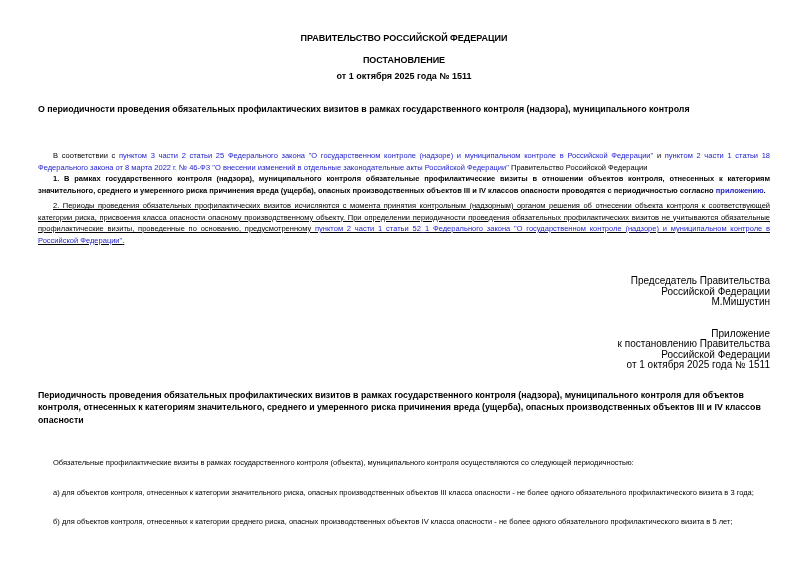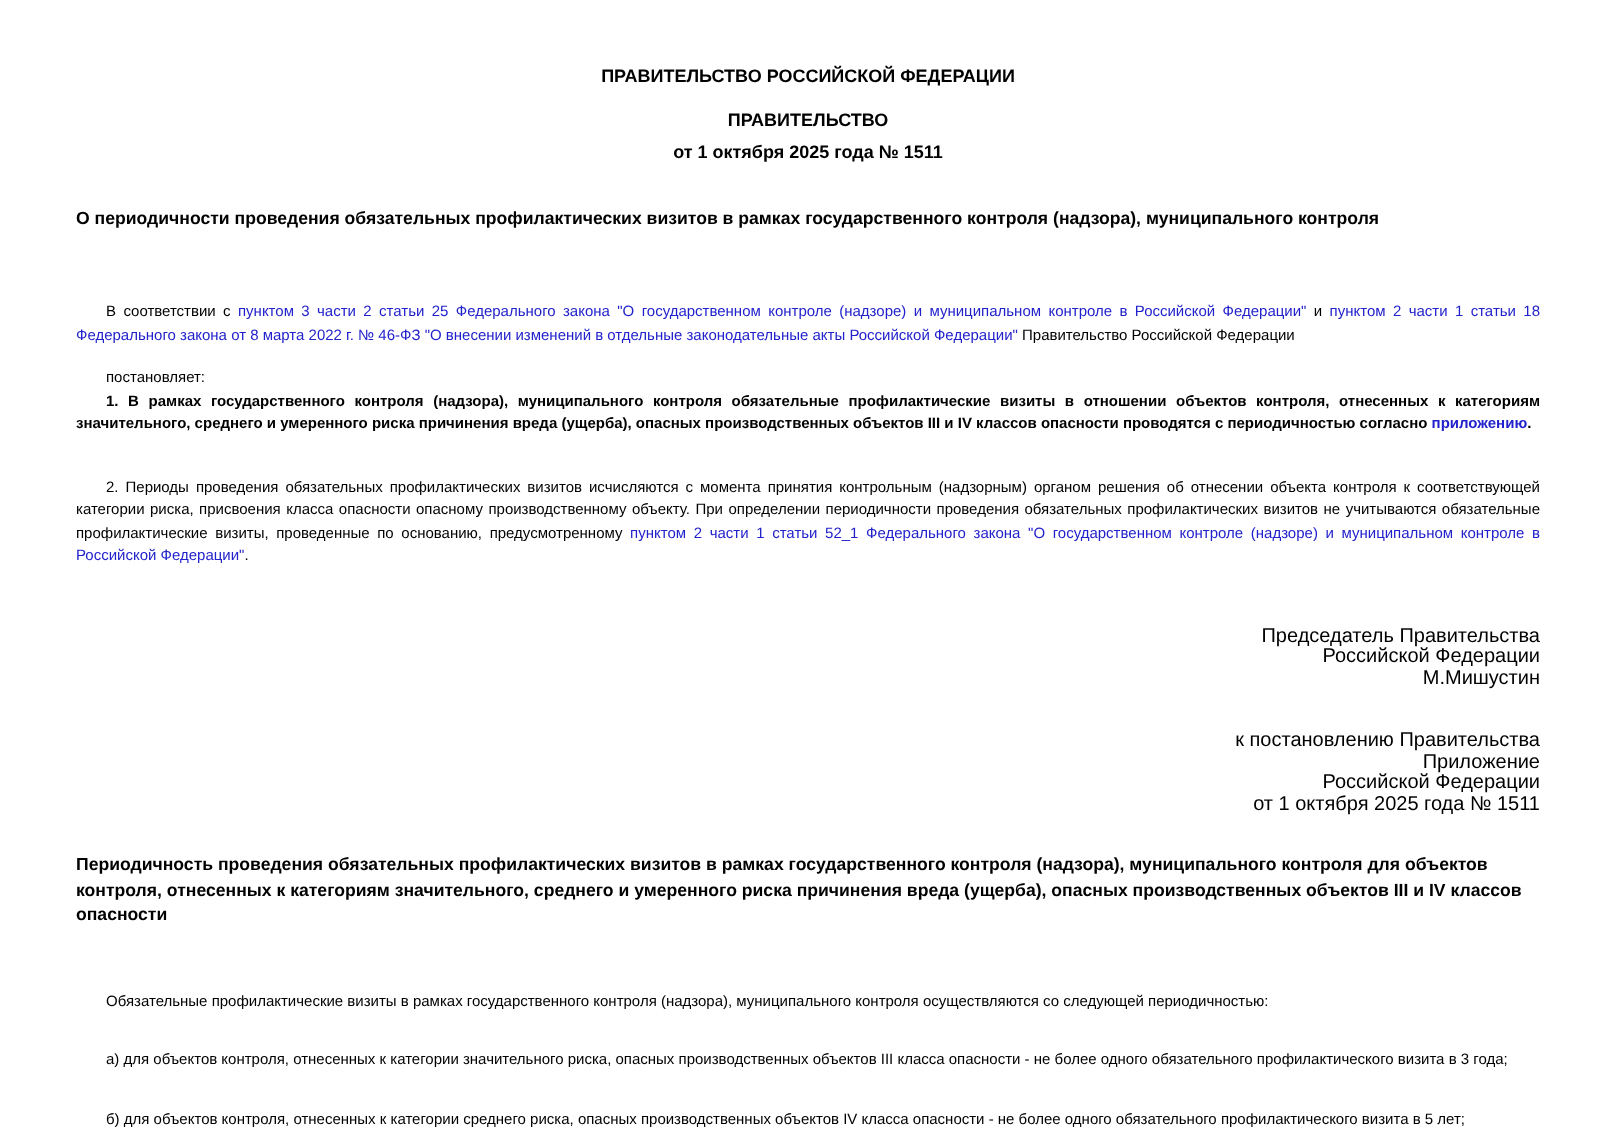--- a/index.html
+++ b/index.html
@@ -27,21 +27,21 @@
   .body-par {
     font-size: 7.5px;
     line-height: 11.5px;
     text-align: justify;
     text-indent: 15px;
     margin: 0;
   }
   .preamble { margin-top: 35px; }
   .resolves { margin-top: 10px; text-align: left; }
   .clause-1 { margin-top: 0; font-weight: bold; }
-  .clause-2 { margin-top: 20px; }
+  .clause-2 { margin-top: 4px; text-decoration: underline; }
   .link { color: #2222cc; text-decoration: none; cursor: pointer; }
   .right-block {
     text-align: right;
     font-size: 10px;
     line-height: 10.5px;
   }
   .signature { margin-top: 30px; }
   .appendix-ref { margin-top: 21px; }
   .appendix-title {
     margin-top: 18px;
@@ -53,47 +53,46 @@
   .appendix-intro { margin-top: 31px; }
   .appendix-item { margin-top: 18px; text-align: left; }
 </style>
 </head>
 <body>
 
 <div class="page">
 
   <div class="doc-header">
     <div class="org">ПРАВИТЕЛЬСТВО РОССИЙСКОЙ ФЕДЕРАЦИИ</div>
-    <div class="doc-type">ПРАВИТЕЛЬСТВО</div>
+    <div class="doc-type">ПОСТАНОВЛЕНИЕ</div>
     <div class="date-number">от 1 октября 2025 года № 1511</div>
   </div>
 
   <div class="doc-title">О периодичности проведения обязательных профилактических визитов в рамках государственного контроля (надзора), муниципального контроля</div>
 
   <p class="body-par preamble"><span>В соответствии с </span><a class="link">пунктом 3 части 2 статьи 25 Федерального закона "О государственном контроле (надзоре) и муниципальном контроле в Российской Федерации"</a><span> и </span><a class="link">пунктом 2 части 1 статьи 18 Федерального закона от 8 марта 2022 г. № 46-ФЗ "О внесении изменений в отдельные законодательные акты Российской Федерации"</a><span> Правительство Российской Федерации</span></p>
 
-  <p class="body-par resolves">постановляет:</p>
 
   <p class="body-par clause-1"><span>1. В рамках государственного контроля (надзора), муниципального контроля обязательные профилактические визиты в отношении объектов контроля, отнесенных к категориям значительного, среднего и умеренного риска причинения вреда (ущерба), опасных производственных объектов III и IV классов опасности проводятся с периодичностью согласно </span><a class="link">приложению</a><span>.</span></p>
 
   <p class="body-par clause-2"><span>2. Периоды проведения обязательных профилактических визитов исчисляются с момента принятия контрольным (надзорным) органом решения об отнесении объекта контроля к соответствующей категории риска, присвоения класса опасности опасному производственному объекту. При определении периодичности проведения обязательных профилактических визитов не учитываются обязательные профилактические визиты, проведенные по основанию, предусмотренному </span><a class="link">пунктом 2 части 1 статьи 52_1 Федерального закона "О государственном контроле (надзоре) и муниципальном контроле в Российской Федерации"</a><span>.</span></p>
 
   <div class="right-block signature">
     <div>Председатель Правительства</div>
     <div>Российской Федерации</div>
     <div>М.Мишустин</div>
   </div>
 
   <div class="right-block appendix-ref">
+    <div>Приложение</div>
     <div>к постановлению Правительства</div>
-    <div>Приложение</div>
     <div>Российской Федерации</div>
     <div>от 1 октября 2025 года № 1511</div>
   </div>
 
   <div class="appendix-title">Периодичность проведения обязательных профилактических визитов в рамках государственного контроля (надзора), муниципального контроля для объектов контроля, отнесенных к категориям значительного, среднего и умеренного риска причинения вреда (ущерба), опасных производственных объектов III и IV классов опасности</div>
 
-  <p class="body-par appendix-intro">Обязательные профилактические визиты в рамках государственного контроля (надзора), муниципального контроля осуществляются со следующей периодичностью:</p>
+  <p class="body-par appendix-intro">Обязательные профилактические визиты в рамках государственного контроля (объекта), муниципального контроля осуществляются со следующей периодичностью:</p>
 
   <p class="body-par appendix-item">а) для объектов контроля, отнесенных к категории значительного риска, опасных производственных объектов III класса опасности - не более одного обязательного профилактического визита в 3 года;</p>
   <p class="body-par appendix-item">б) для объектов контроля, отнесенных к категории среднего риска, опасных производственных объектов IV класса опасности - не более одного обязательного профилактического визита в 5 лет;</p>
 
 </div>
 
 </body></html>

